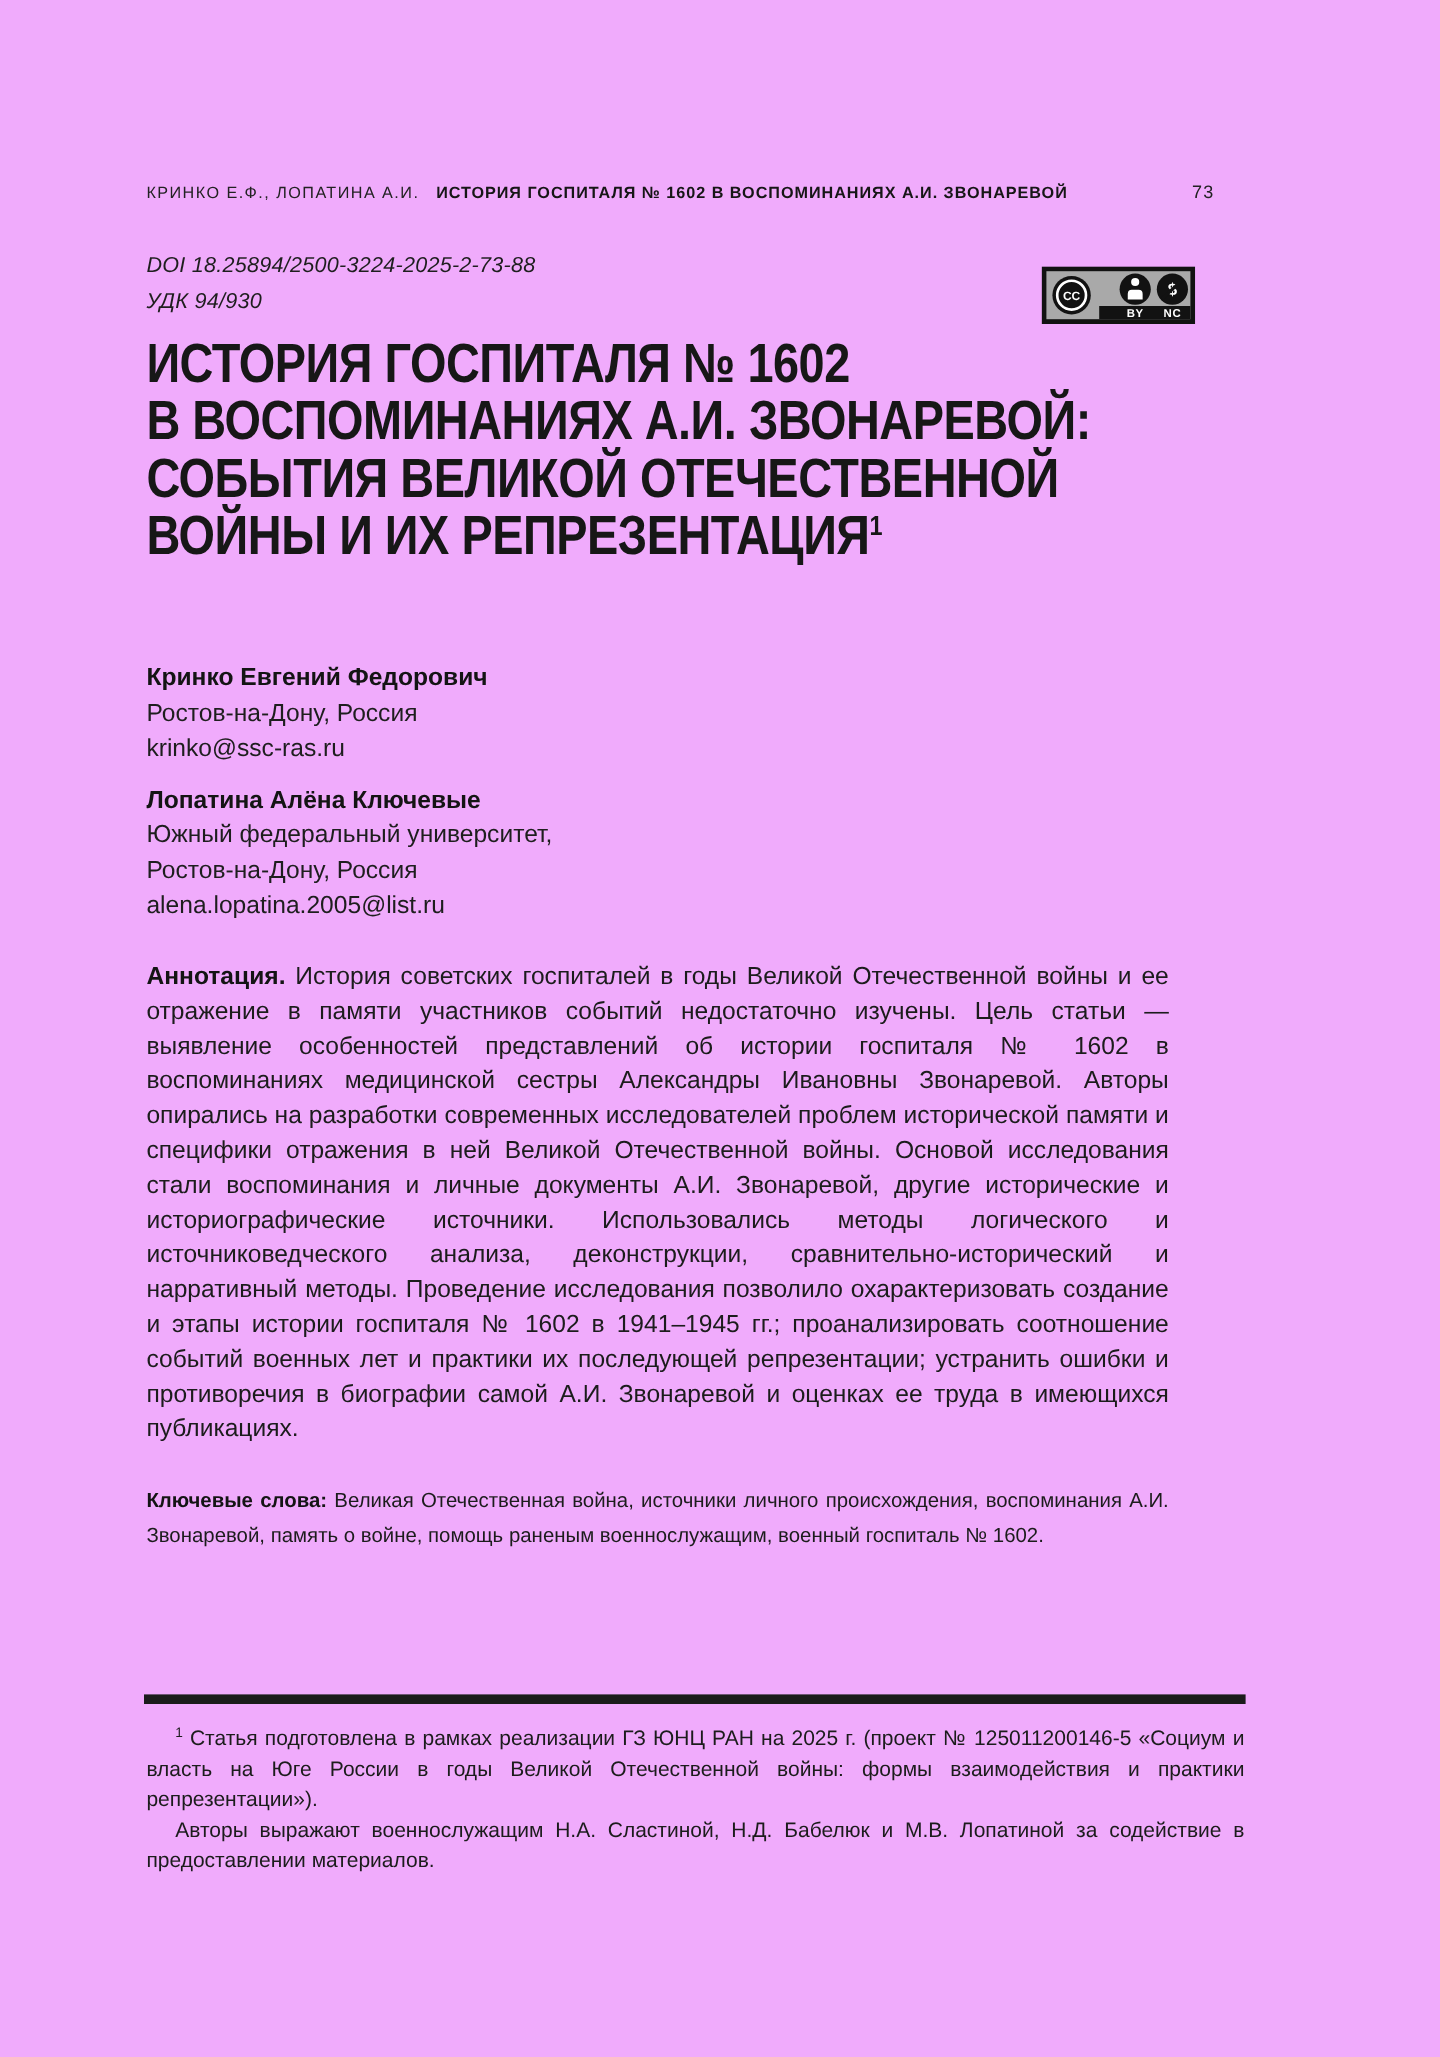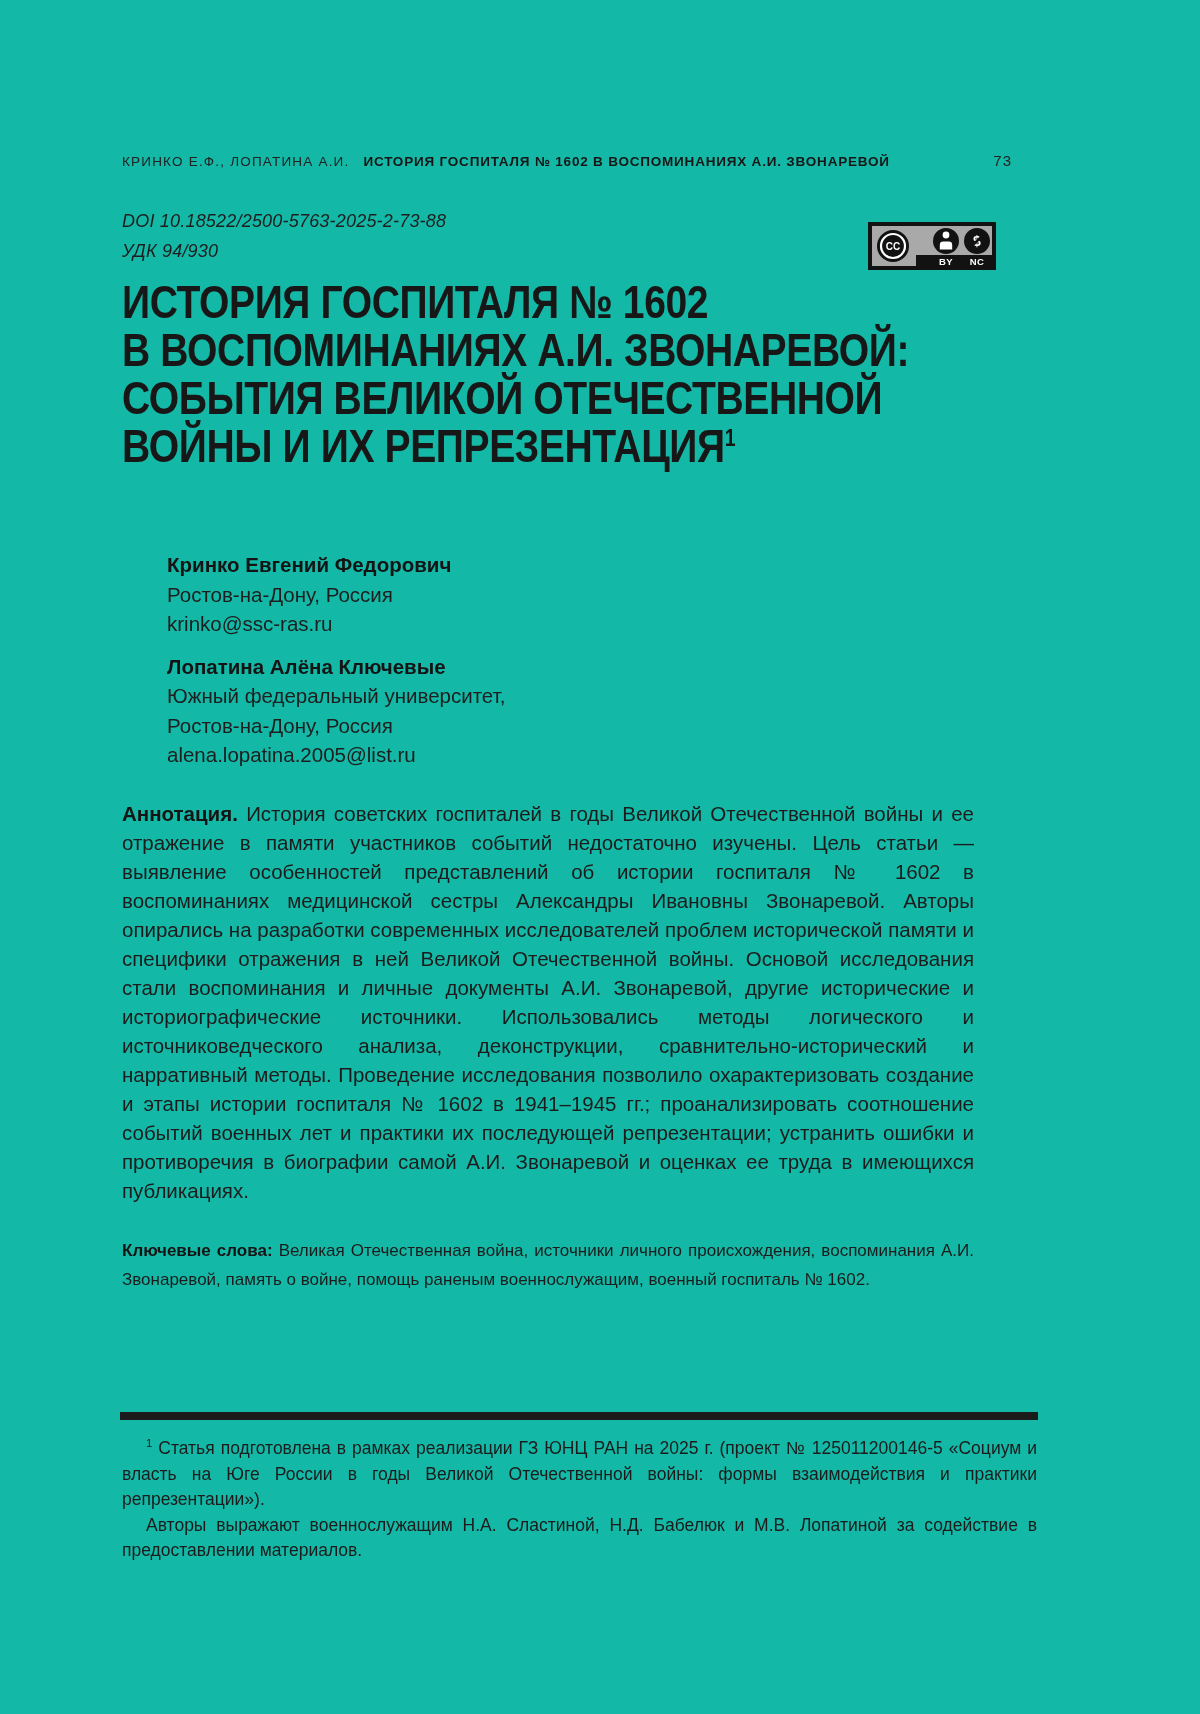--- a/index.html
+++ b/index.html
@@ -1,20 +1,20 @@
 <!DOCTYPE html>
 <html lang="ru"><head>
 <meta charset="utf-8">
 <style>
   html,body{margin:0;padding:0;background:#ffffff;}
   .page{
     position:relative;
     width:1200px;
     height:1714px;
-    background:#14b8a6;
+    background:#f0abfc;
     color:#1c1c1c;
     font-family:"Liberation Sans","DejaVu Sans",sans-serif;
     overflow:hidden;
   }
   
   .running-head{
     position:absolute; top:152px; left:122px; width:890px;
     display:flex; align-items:baseline;
     font-size:13.5px; white-space:nowrap;
   }
@@ -29,21 +29,21 @@
   .title{
     position:absolute; top:278px; left:122px; width:1060px;
     margin:0; font-size:46px; line-height:48px; font-weight:700;
     letter-spacing:-0.5px; color:#171717;
     transform:scaleX(0.85); transform-origin:top left;
   }
   .t-line{display:block;}
   .title sup{font-size:0.5em; vertical-align:super; line-height:0;}
   
   .authors{position:absolute; top:550px; left:122px; width:860px; font-size:20.5px; line-height:29.5px;}
-  .author{margin-bottom:13px;margin-left:45px;}
+  .author{margin-bottom:13px;}
   .author-name{font-weight:700; color:#141414;}
   .author-line{font-weight:400; color:#1e1e1e;}
   
   .abstract{
     position:absolute; top:799px; left:122px; width:852px; margin:0;
     font-size:20.5px; line-height:29px; text-align:justify; color:#1c1c1c;
   }
   .keywords{
     position:absolute; top:1236px; left:122px; width:852px; margin:0;
     font-size:17px; line-height:29px; text-align:justify; color:#1c1c1c;
@@ -67,21 +67,21 @@
 <div class="page">
 
   <header class="running-head">
     <span class="rh-authors">КРИНКО Е.Ф., ЛОПАТИНА А.И.</span>
     <span class="rh-title">ИСТОРИЯ ГОСПИТАЛЯ № 1602 В ВОСПОМИНАНИЯХ А.И. ЗВОНАРЕВОЙ</span>
     <span class="rh-page">73</span>
   </header>
 
   <div class="meta-row">
     <div class="meta-ids">
-      <div class="doi">DOI 10.18522/2500-5763-2025-2-73-88</div>
+      <div class="doi">DOI 18.25894/2500-3224-2025-2-73-88</div>
       <div class="udk">УДК 94/930</div>
     </div>
     <svg class="cc-badge" viewBox="0 0 128 48" xmlns="http://www.w3.org/2000/svg">
       <rect x="2" y="2" width="124" height="44" fill="#a9a9a9" stroke="#121212" stroke-width="4"></rect>
       <rect x="48" y="33" width="76" height="11" fill="#121212"></rect>
       <g>
         <circle cx="25" cy="24" r="16" fill="#121212"></circle>
         <circle cx="25" cy="24" r="12" fill="none" stroke="#ffffff" stroke-width="2.2"></circle>
         <text x="25" y="28" fill="#ffffff" font-size="10" font-weight="bold" text-anchor="middle" font-family="Liberation Sans, sans-serif">CC</text>
       </g>

